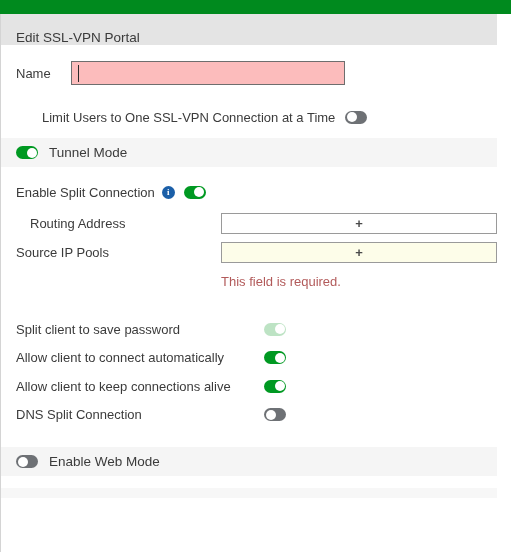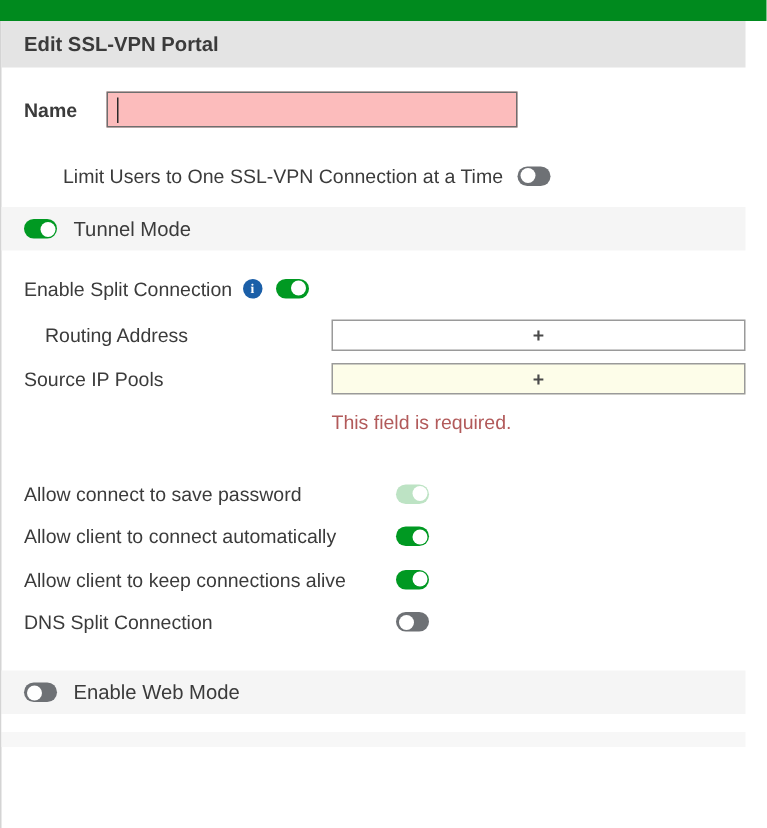--- a/index.html
+++ b/index.html
@@ -36,24 +36,23 @@
     background: #ffffff;
     height: 538px;
     box-sizing: border-box;
   }
 
   
   .title-band {
     height: 31px;
     background: #e4e4e4;
     display: flex;
-    align-items: center;
+    align-items: flex-end;
     padding-left: 15px;
     box-sizing: border-box;
-    font-weight: bold;
   }
   .title-band .title-text {
     font-size: 13.5px;
     color: #3b3b3b;
   }
 
   
   .row {
     display: flex;
     align-items: center;
@@ -76,21 +75,20 @@
 
   
   .name-row {
     height: 46px;
     margin-top: 5px;
   }
   .label-name {
     width: 55px;
     font-size: 13px;
     color: #3b3b3b;
-    font-weight: bold;
   }
   .name-input {
     width: 274px;
     height: 24px;
     background: #fcbcbc;
     border: 1px solid #6e6e6e;
     box-sizing: border-box;
     position: relative;
   }
   .caret {
@@ -288,21 +286,21 @@
     <div class="error-row">
       <span class="error-text">This field is required.</span>
     </div>
 
     <div class="spacer-12"></div>
 
 
     <div class="spacer-8"></div>
 
     <div class="row opt-row">
-      <span class="lbl">Allow connect to save password</span>
+      <span class="lbl">Split client to save password</span>
       <span class="toggle on-disabled">
         <span class="knob"></span>
       </span>
     </div>
 
     <div class="row opt-row">
       <span class="lbl">Allow client to connect automatically</span>
       <span class="toggle on">
         <span class="knob"></span>
       </span>

